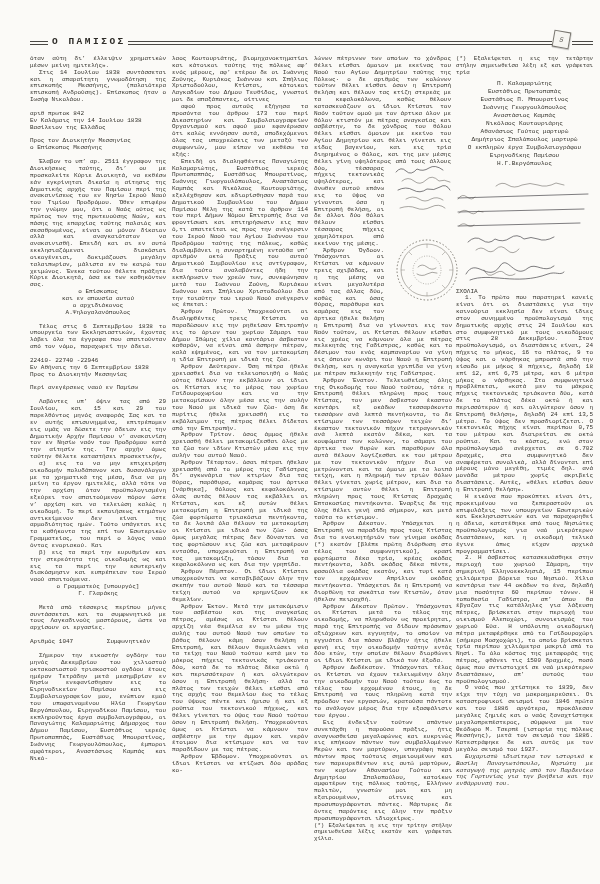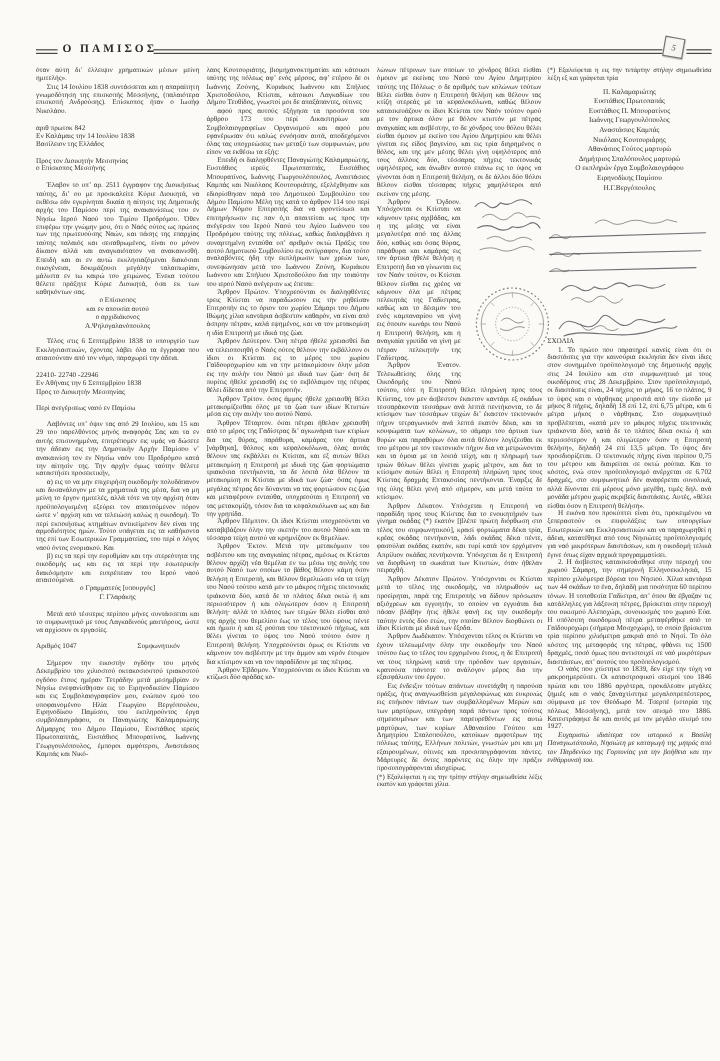--- a/index.html
+++ b/index.html
@@ -1,17 +1,17 @@
 <!DOCTYPE html>
 <html><head>
 <meta charset="utf-8">
 <style>
   html,body{margin:0;padding:0;background:#9a9a9a;}
   .page{position:relative;width:600px;height:884px;margin:0 auto;background:#fbfaf7;
-        font-family:Liberation Serif, serif;color:#36342e;overflow:hidden;}
+        font-family:Liberation Mono, monospace;color:#36342e;overflow:hidden;}
   
   .mast-title{position:absolute;left:52px;top:36px;font-size:9.5px;font-weight:bold;
               letter-spacing:2.5px;color:#2e2c28;white-space:nowrap;}
   .rule{position:absolute;height:2px;border-top:1.2px solid #4a4844;border-bottom:1.2px solid #4a4844;}
   .rule-left{left:30px;width:18px;top:41px;}
   .rule-right{left:128px;width:424px;top:41px;}
   .rule-right2{left:572px;width:21px;top:41px;}
   .pagebox{position:absolute;left:553px;top:31px;width:15px;height:15px;background:#f6f5f1;
            border:0.8px solid #77746e;transform:rotate(10deg);box-shadow:0.5px 0.8px 1px rgba(0,0,0,.25);
            display:flex;align-items:center;justify-content:center;font-size:7px;font-style:italic;color:#55524c;}

